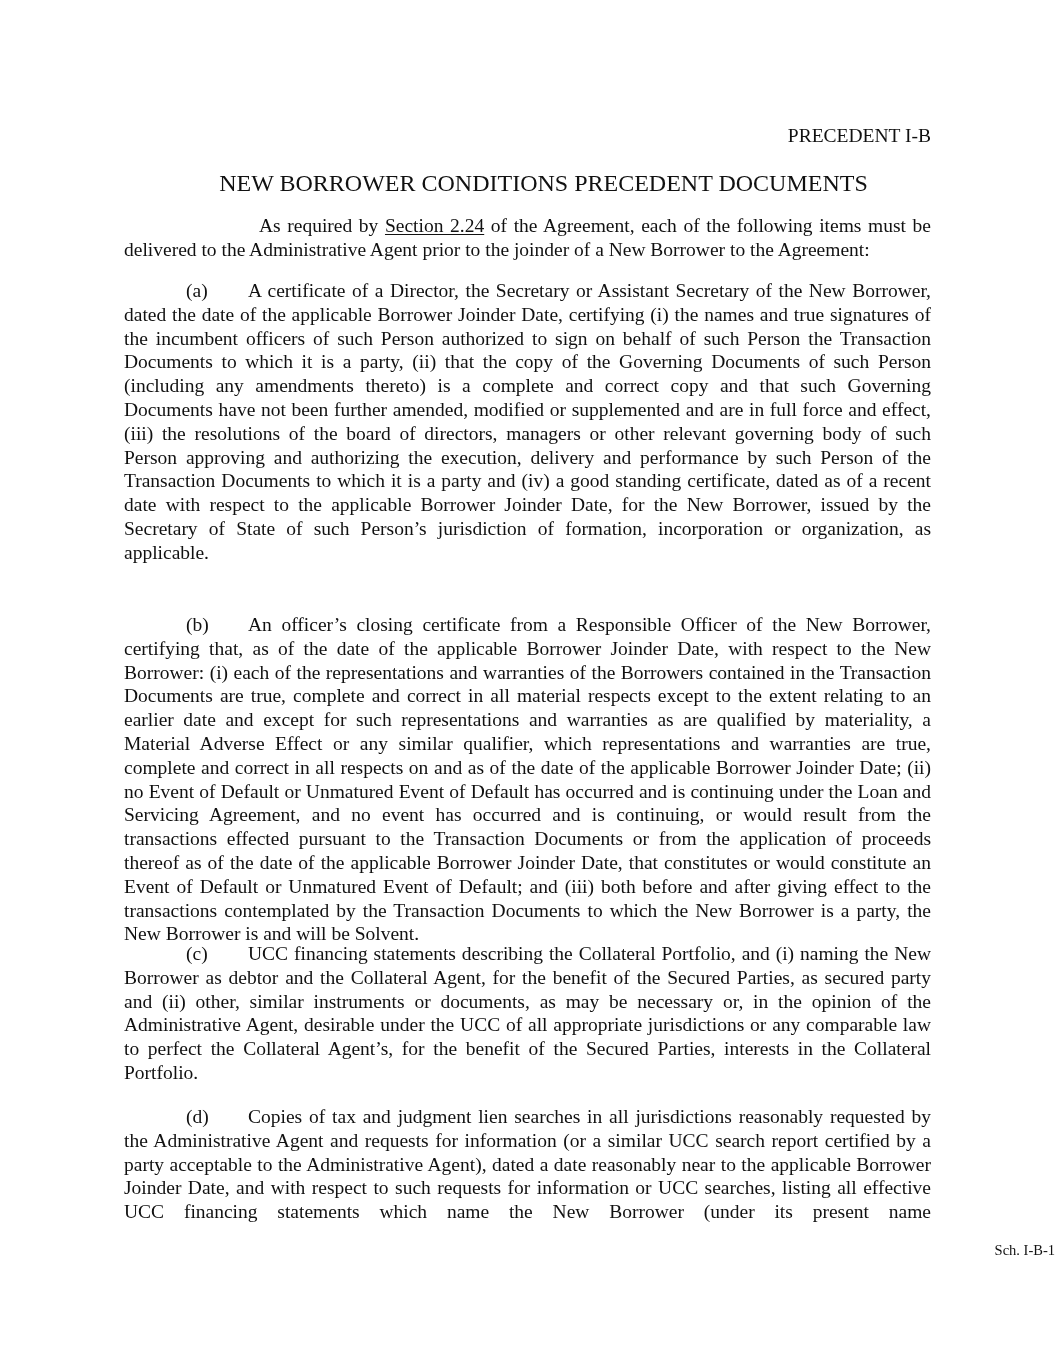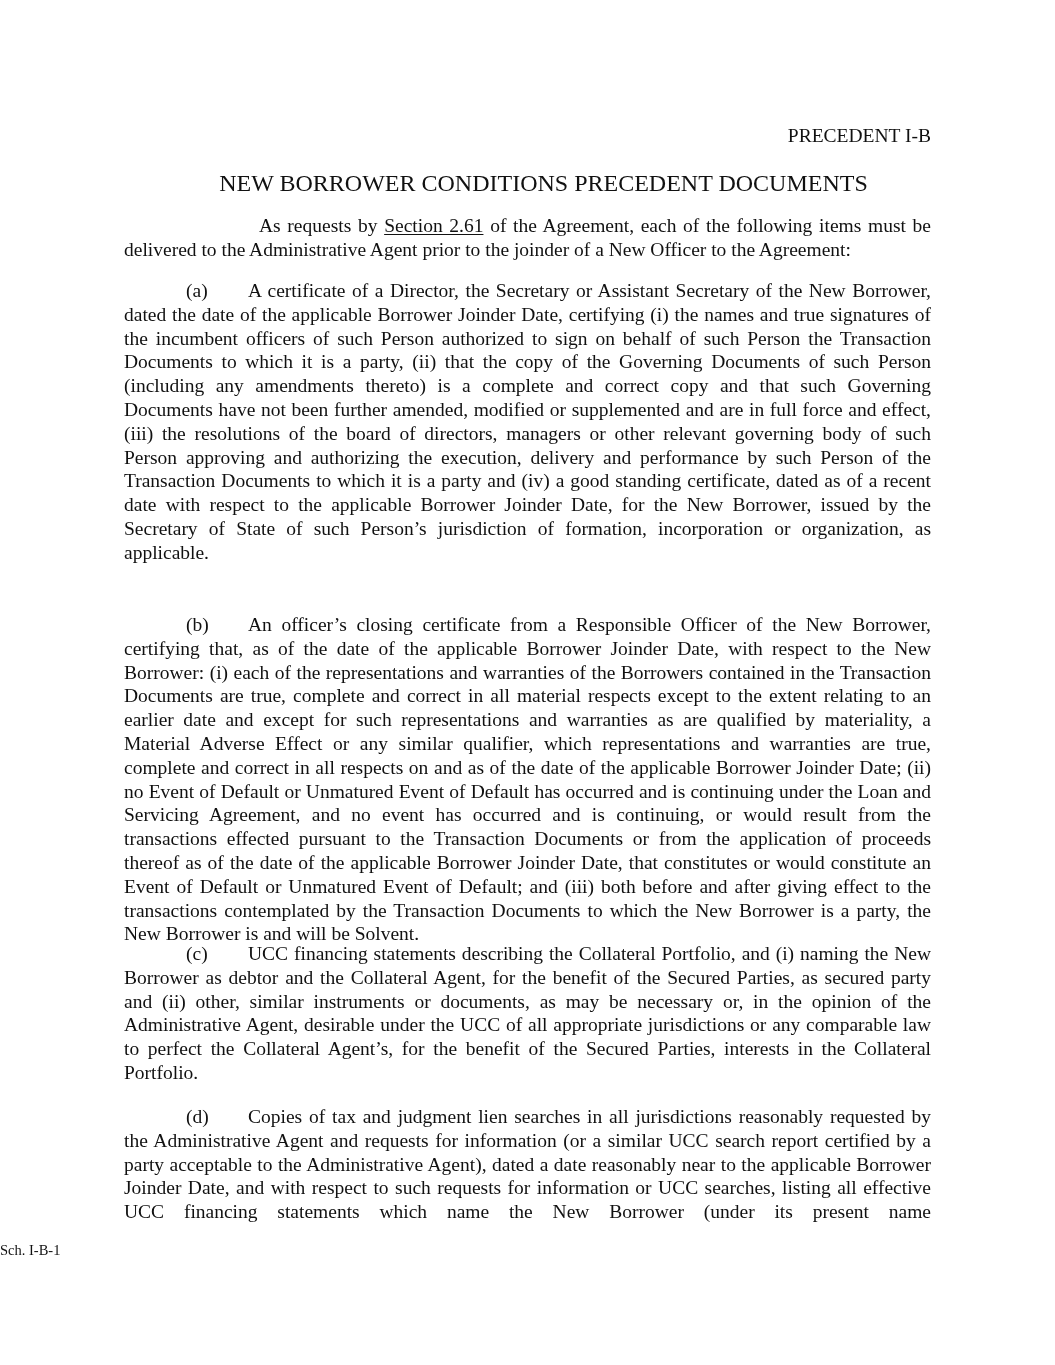--- a/index.html
+++ b/index.html
@@ -66,35 +66,35 @@
     }
     .section-ref {
       text-decoration: underline;
       text-underline-offset: 2px;
     }
     .page-footer {
       position: absolute;
       top: 1241px;
       left: 0;
       width: 1055px;
-      text-align: left;
+      text-align: right;
       font-size: 14.5px;
       line-height: 18px;
     }
   </style>
 </head>
 <body>
 
 <div class="page">
 
   <div class="schedule-label">PRECEDENT I-B</div>
 
   <div class="doc-title">NEW BORROWER CONDITIONS PRECEDENT DOCUMENTS</div>
 
-  <p class="body-text intro"><span>As requests by </span><span class="section-ref">Section 2.61</span><span> of the Agreement, each of the following items must be delivered to the Administrative Agent prior to the joinder of a New Officer to the Agreement:</span></p>
+  <p class="body-text intro"><span>As required by </span><span class="section-ref">Section 2.24</span><span> of the Agreement, each of the following items must be delivered to the Administrative Agent prior to the joinder of a New Borrower to the Agreement:</span></p>
 
   <p class="body-text item item-a"><span class="item-label">(a)</span><span>A certificate of a Director, the Secretary or Assistant Secretary of the New Borrower, dated the date of the applicable Borrower Joinder Date, certifying (i) the names and true signatures of the incumbent officers of such Person authorized to sign on behalf of such Person the Transaction Documents to which it is a party, (ii) that the copy of the Governing Documents of such Person (including any amendments thereto) is a complete and correct copy and that such Governing Documents have not been further amended, modified or supplemented and are in full force and effect, (iii) the resolutions of the board of directors, managers or other relevant governing body of such Person approving and authorizing the execution, delivery and performance by such Person of the Transaction Documents to which it is a party and (iv) a good standing certificate, dated as of a recent date with respect to the applicable Borrower Joinder Date, for the New Borrower, issued by the Secretary of State of such Person’s jurisdiction of formation, incorporation or organization, as applicable.</span></p>
 
   <p class="body-text item item-b"><span class="item-label">(b)</span><span>An officer’s closing certificate from a Responsible Officer of the New Borrower, certifying that, as of the date of the applicable Borrower Joinder Date, with respect to the New Borrower: (i) each of the representations and warranties of the Borrowers contained in the Transaction Documents are true, complete and correct in all material respects except to the extent relating to an earlier date and except for such representations and warranties as are qualified by materiality, a Material Adverse Effect or any similar qualifier, which representations and warranties are true, complete and correct in all respects on and as of the date of the applicable Borrower Joinder Date; (ii) no Event of Default or Unmatured Event of Default has occurred and is continuing under the Loan and Servicing Agreement, and no event has occurred and is continuing, or would result from the transactions effected pursuant to the Transaction Documents or from the application of proceeds thereof as of the date of the applicable Borrower Joinder Date, that constitutes or would constitute an Event of Default or Unmatured Event of Default; and (iii) both before and after giving effect to the transactions contemplated by the Transaction Documents to which the New Borrower is a party, the New Borrower is and will be Solvent.</span></p>
 
   <p class="body-text item item-c"><span class="item-label">(c)</span><span>UCC financing statements describing the Collateral Portfolio, and (i) naming the New Borrower as debtor and the Collateral Agent, for the benefit of the Secured Parties, as secured party and (ii) other, similar instruments or documents, as may be necessary or, in the opinion of the Administrative Agent, desirable under the UCC of all appropriate jurisdictions or any comparable law to perfect the Collateral Agent’s, for the benefit of the Secured Parties, interests in the Collateral Portfolio.</span></p>
 
   <p class="body-text item item-d"><span class="item-label">(d)</span><span>Copies of tax and judgment lien searches in all jurisdictions reasonably requested by the Administrative Agent and requests for information (or a similar UCC search report certified by a party acceptable to the Administrative Agent), dated a date reasonably near to the applicable Borrower Joinder Date, and with respect to such requests for information or UCC searches, listing all effective UCC financing statements which name the New Borrower (under its present name</span></p>
 
   <div class="page-footer">Sch. I-B-1</div>

